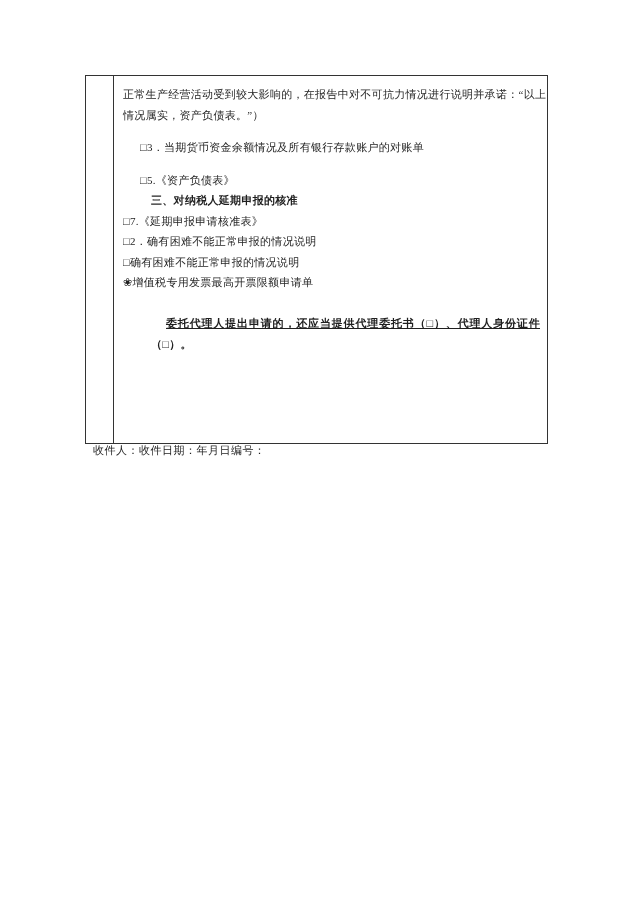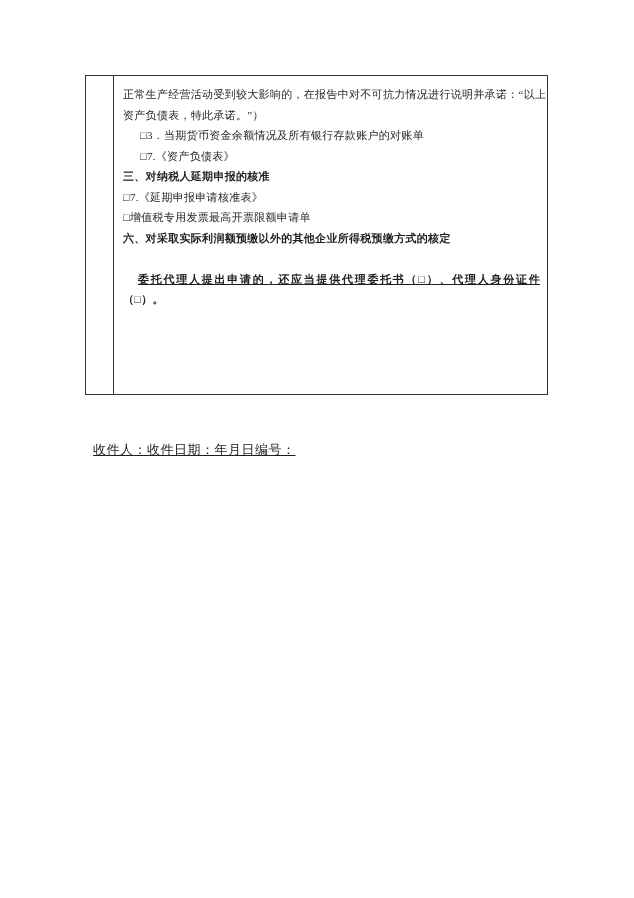--- a/index.html
+++ b/index.html
@@ -11,21 +11,21 @@
     background: #ffffff;
     font-family: "Liberation Serif", "DejaVu Serif", serif;
     color: #1f1f1f;
     overflow: hidden;
   }
   .doc-table {
     position: absolute;
     left: 85px;
     top: 75px;
     width: 463px;
-    height: 320px;
+    height: 369px;
     border: 1px solid #333333;
     display: flex;
   }
   .cell-left {
     width: 28px;
     border-right: 1px solid #333333;
     flex: 0 0 auto;
   }
   .cell-main {
     flex: 1 1 auto;
@@ -36,55 +36,56 @@
     font-size: 11px;
     line-height: 20.5px;
     height: 20.5px;
     letter-spacing: 0.3px;
     white-space: nowrap;
   }
   .fill {
     text-align: justify;
     text-align-last: justify;
   }
-  .ind { padding-left: 17px; }
+  .ind { padding-left: 17px; margin-top: 12px; }
   .hd {
     font-family: "Liberation Sans", "DejaVu Sans", sans-serif;
     font-weight: 700;
     font-size: 11px;
+    margin-left: 28px;
   }
   .gap { margin-top: 20.5px; }
   .fi { text-indent: 15px; text-decoration: underline; }
   .footer-line {
     position: absolute;
     left: 93px;
     top: 442px;
-    font-size: 13px;
+    font-size: 11px;
     line-height: 16px;
     letter-spacing: 0.5px;
     color: #1f1f1f;
-    text-decoration: underline;
   }
 </style>
 </head>
 <body>
 
 <div class="page">
 
   <div class="doc-table">
     <div class="cell-left"></div>
     <div class="cell-main">
       <div class="ln fill">正常生产经营活动受到较大影响的，在报告中对不可抗力情况进行说明并承诺：“以上</div>
-      <div class="ln">资产负债表，特此承诺。”）</div>
+      <div class="ln">情况属实，资产负债表。”）</div>
       <div class="ln ind">□3．当期货币资金余额情况及所有银行存款账户的对账单</div>
-      <div class="ln ind">□7.《资产负债表》</div>
+      <div class="ln ind">□5.《资产负债表》</div>
       <div class="ln hd">三、对纳税人延期申报的核准</div>
       <div class="ln">□7.《延期申报申请核准表》</div>
-      <div class="ln">□增值税专用发票最高开票限额申请单</div>
-      <div class="ln hd">六、对采取实际利润额预缴以外的其他企业所得税预缴方式的核定</div>
+      <div class="ln">□2．确有困难不能正常申报的情况说明</div>
+      <div class="ln">□确有困难不能正常申报的情况说明</div>
+      <div class="ln">❀增值税专用发票最高开票限额申请单</div>
       <div class="ln hd gap fi fill">委托代理人提出申请的，还应当提供代理委托书（□）、代理人身份证件</div>
       <div class="ln hd">（□）。</div>
     </div>
   </div>
 
   <div class="footer-line">收件人：收件日期：年月日编号：</div>
 
 </div>
 
 </body></html>

